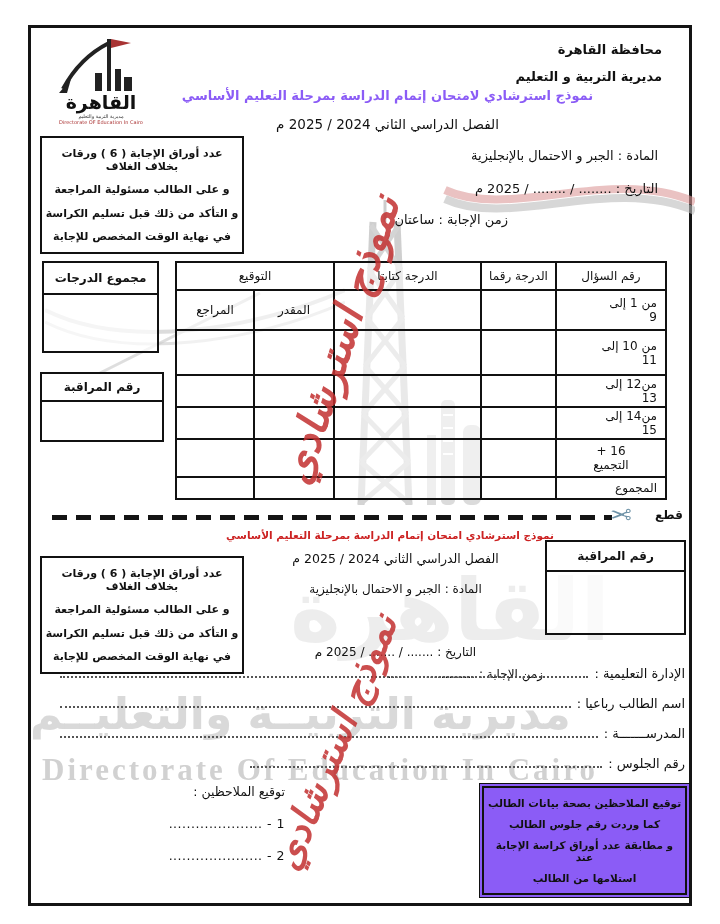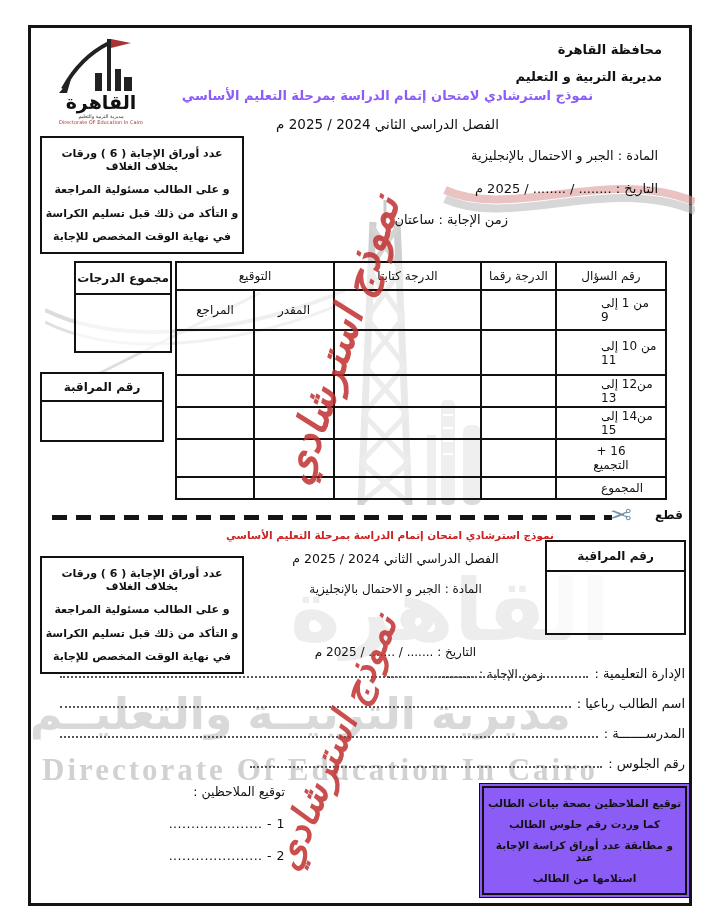--- a/index.html
+++ b/index.html
@@ -16,21 +16,21 @@
   .instr{width:204px;height:118px;border:2px solid #111;display:flex;flex-direction:column;
          justify-content:space-around;text-align:center;font-size:11px;font-weight:bold;padding:4px 2px;box-sizing:border-box;background:rgba(255,255,255,.75);}
   
   .lblbox{border:2px solid #111;background:rgba(255,255,255,.7);box-sizing:border-box;}
   .lblbox .bh{border-bottom:2px solid #111;text-align:center;font-weight:bold;font-size:12px;
               display:flex;align-items:center;justify-content:center;}
   
   table.grades{border-collapse:collapse;table-layout:fixed;background:rgba(255,255,255,.55);}
   table.grades td{border:2px solid #111;font-size:12px;text-align:center;vertical-align:middle;
                   padding:0 4px;white-space:pre-line;}
-  table.grades td.cq{text-align:left;padding-right:8px;padding-left:44px;}
+  table.grades td.cq{text-align:right;padding-right:8px;padding-left:44px;}
   table.grades td.hd{font-weight:normal;}
   
   .dash{height:5px;background:repeating-linear-gradient(90deg,#141414 0 15px,transparent 15px 24px);}
   .scissors{font-size:26px;color:#6f93a8;transform:scaleX(-1);display:inline-block;}
   .cutword{font-size:12px;font-weight:bold;}
   .red-title2{left:190px;right:130px;top:529px;text-align:center;font-size:10.5px;font-weight:bold;}
   .midline{left:248px;width:295px;text-align:center;font-size:12px;}
   
   .field{display:flex;align-items:flex-end;height:20px;}
   .field .fl{font-size:13px;white-space:nowrap;margin-top:38px;}
@@ -192,21 +192,21 @@
     <tr style="height:22px">
       <td class="cq">المجموع</td>
       <td></td>
           <td></td>
       <td></td>
           <td></td>
     </tr>
   </tbody>
     </table>
 
-  <div class="abs lblbox z2" style="left:42px;top:261px;width:98px;height:92px;margin-left:32px;">
+  <div class="abs lblbox z2" style="left:42px;top:261px;width:117px;height:92px;">
     <div class="bh" style="height:30px;">مجموع الدرجات</div>
   </div>
   <div class="abs lblbox z2" style="left:40px;top:372px;width:124px;height:70px;">
     <div class="bh" style="height:26px;">رقم المراقبة</div>
   </div>
 
   <div class="abs dash z2" style="left:52px;top:515px;width:560px;"></div>
   <div class="abs z2" style="left:610px;top:500px;"><span class="scissors">✂</span></div>
   <div class="abs cutword z2" style="left:655px;top:508px;">قطع</div>
 

